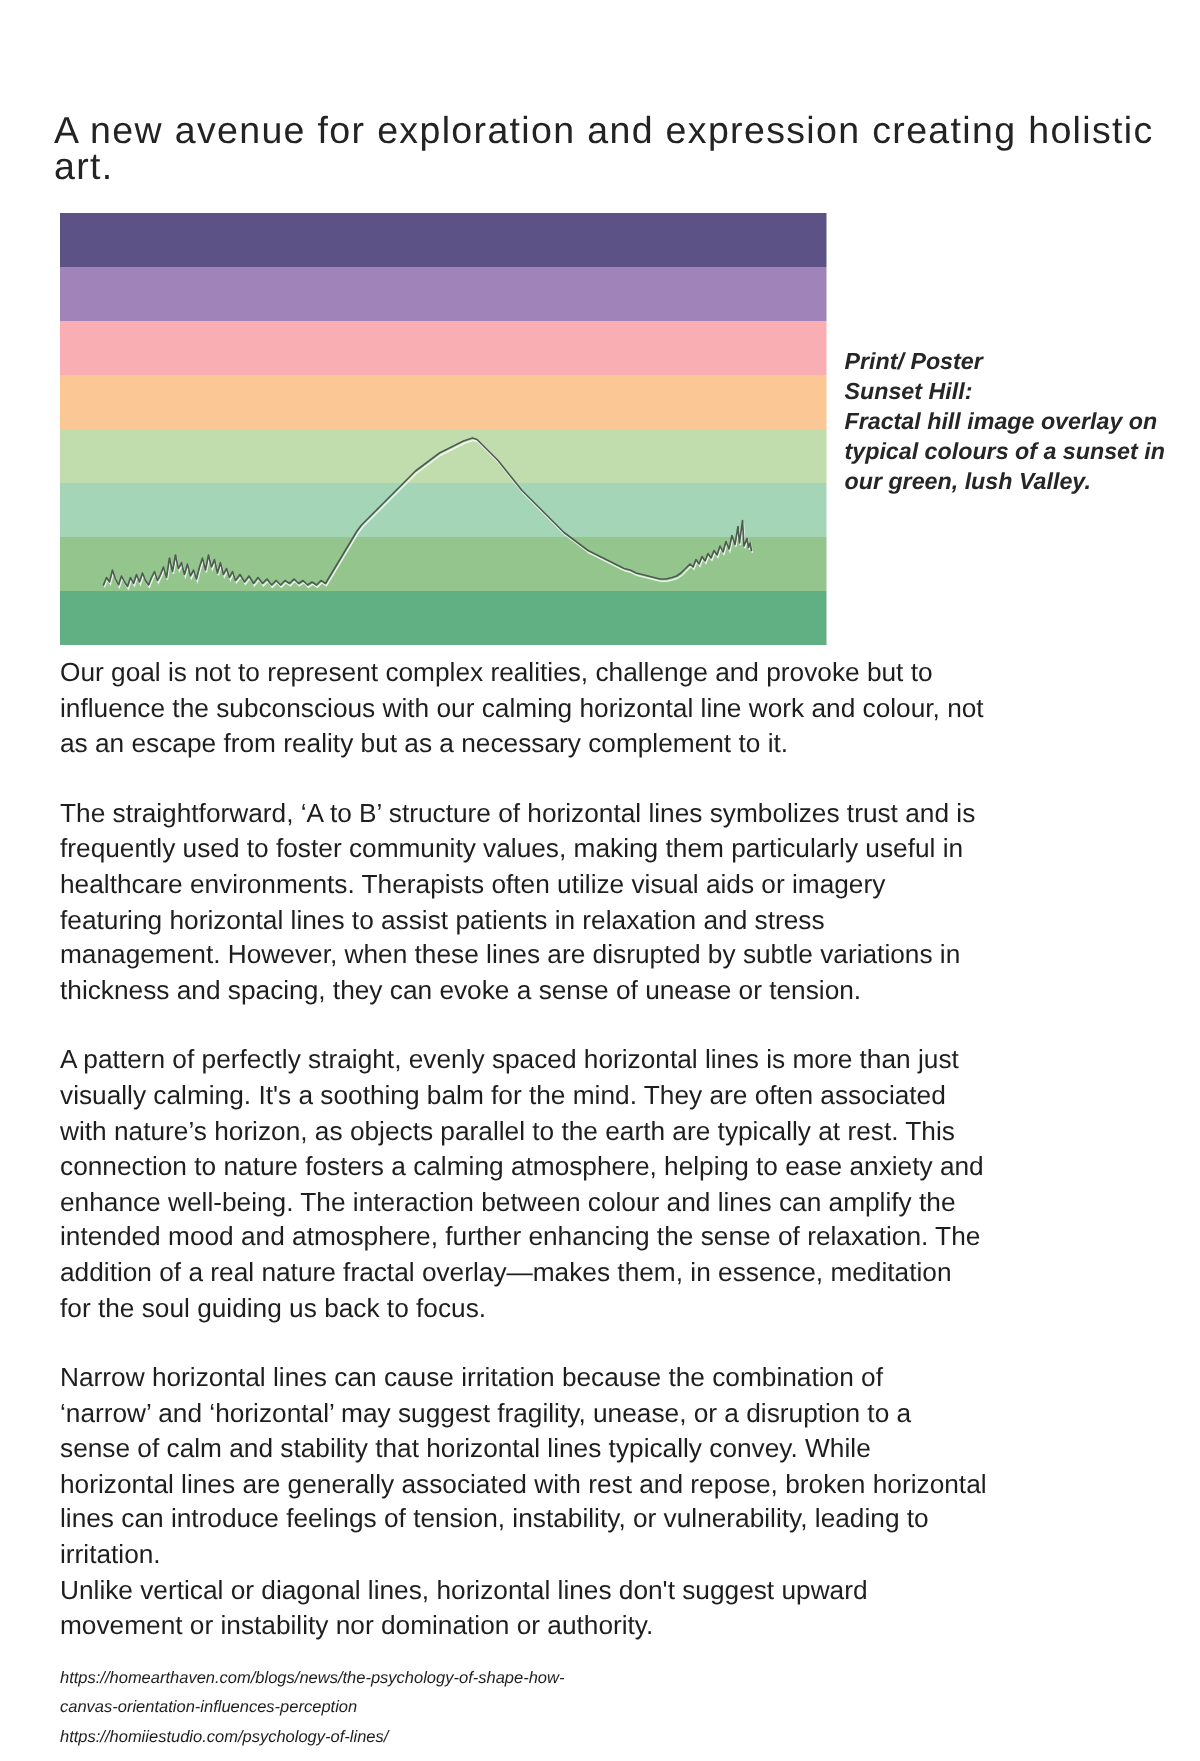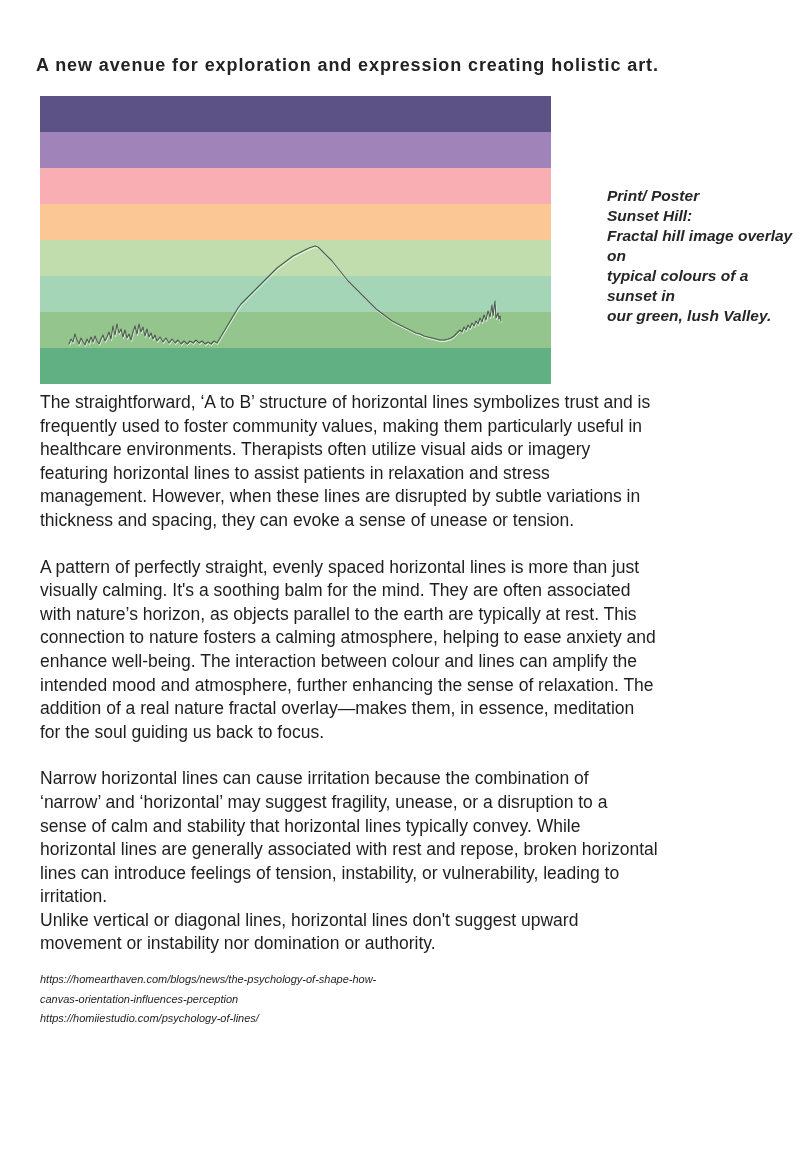--- a/index.html
+++ b/index.html
@@ -5,23 +5,23 @@
   html, body { margin: 0; padding: 0; background: #ffffff; }
   body {
     width: 800px; height: 1174px;
     font-family: "Liberation Sans", sans-serif;
     color: #1f1f1f;
     overflow: hidden;
   }
   .page { position: relative; width: 800px; height: 1174px; background: #ffffff; }
 
   .title {
-    margin: 53px 0 0 36px;
-    font-size: 18px;
-    font-weight: 700;
+    margin: 75px 0 0 36px;
+    font-size: 25px;
+    font-weight: 400;
     letter-spacing: 0.9px;
     color: #232323;
     line-height: 24px;
   }
 
   .figure-row { display: flex; margin: 19px 0 7px 40px; }
 
   .artwork {
     position: relative;
     width: 511px; height: 288px;
@@ -69,21 +69,21 @@
     color: #1e1e1e;
   }
 </style>
 </head>
 <body>
 
 <div class="page">
 
   <h1 class="title">A new avenue for exploration and expression creating holistic art.</h1>
 
-  <figure class="figure-row" style="margin-top:19px; margin-bottom:7px;gap:44px;">
+  <figure class="figure-row" style="margin-top:19px; margin-bottom:7px;">
 
     <div class="artwork">
       <div class="stripe-field">
           <div class="stripe" style="background: rgb(92, 82, 134);"></div>
           <div class="stripe" style="background: rgb(160, 131, 185);"></div>
           <div class="stripe" style="background: rgb(249, 174, 179);"></div>
           <div class="stripe" style="background: rgb(251, 199, 149);"></div>
           <div class="stripe" style="background: rgb(193, 221, 174);"></div>
           <div class="stripe" style="background: rgb(165, 213, 183);"></div>
           <div class="stripe" style="background: rgb(147, 197, 141);"></div>
@@ -96,20 +96,23 @@
     </div>
 
     <figcaption class="caption">Print/ Poster
 Sunset Hill:
 Fractal hill image overlay on
 typical colours of a sunset in
 our green, lush Valley.</figcaption>
   </figure>
 
   <div class="bodytext">
+    <p>Our goal is not to represent complex realities, challenge and provoke but to
+influence the subconscious with our calming horizontal line work and colour, not
+as an escape from reality but as a necessary complement to it.</p>
     <p>The straightforward, ‘A to B’ structure of horizontal lines symbolizes trust and is
 frequently used to foster community values, making them particularly useful in
 healthcare environments. Therapists often utilize visual aids or imagery
 featuring horizontal lines to assist patients in relaxation and stress
 management. However, when these lines are disrupted by subtle variations in
 thickness and spacing, they can evoke a sense of unease or tension.</p>
     <p>A pattern of perfectly straight, evenly spaced horizontal lines is more than just
 visually calming. It's a soothing balm for the mind. They are often associated
 with nature’s horizon, as objects parallel to the earth are typically at rest. This
 connection to nature fosters a calming atmosphere, helping to ease anxiety and

